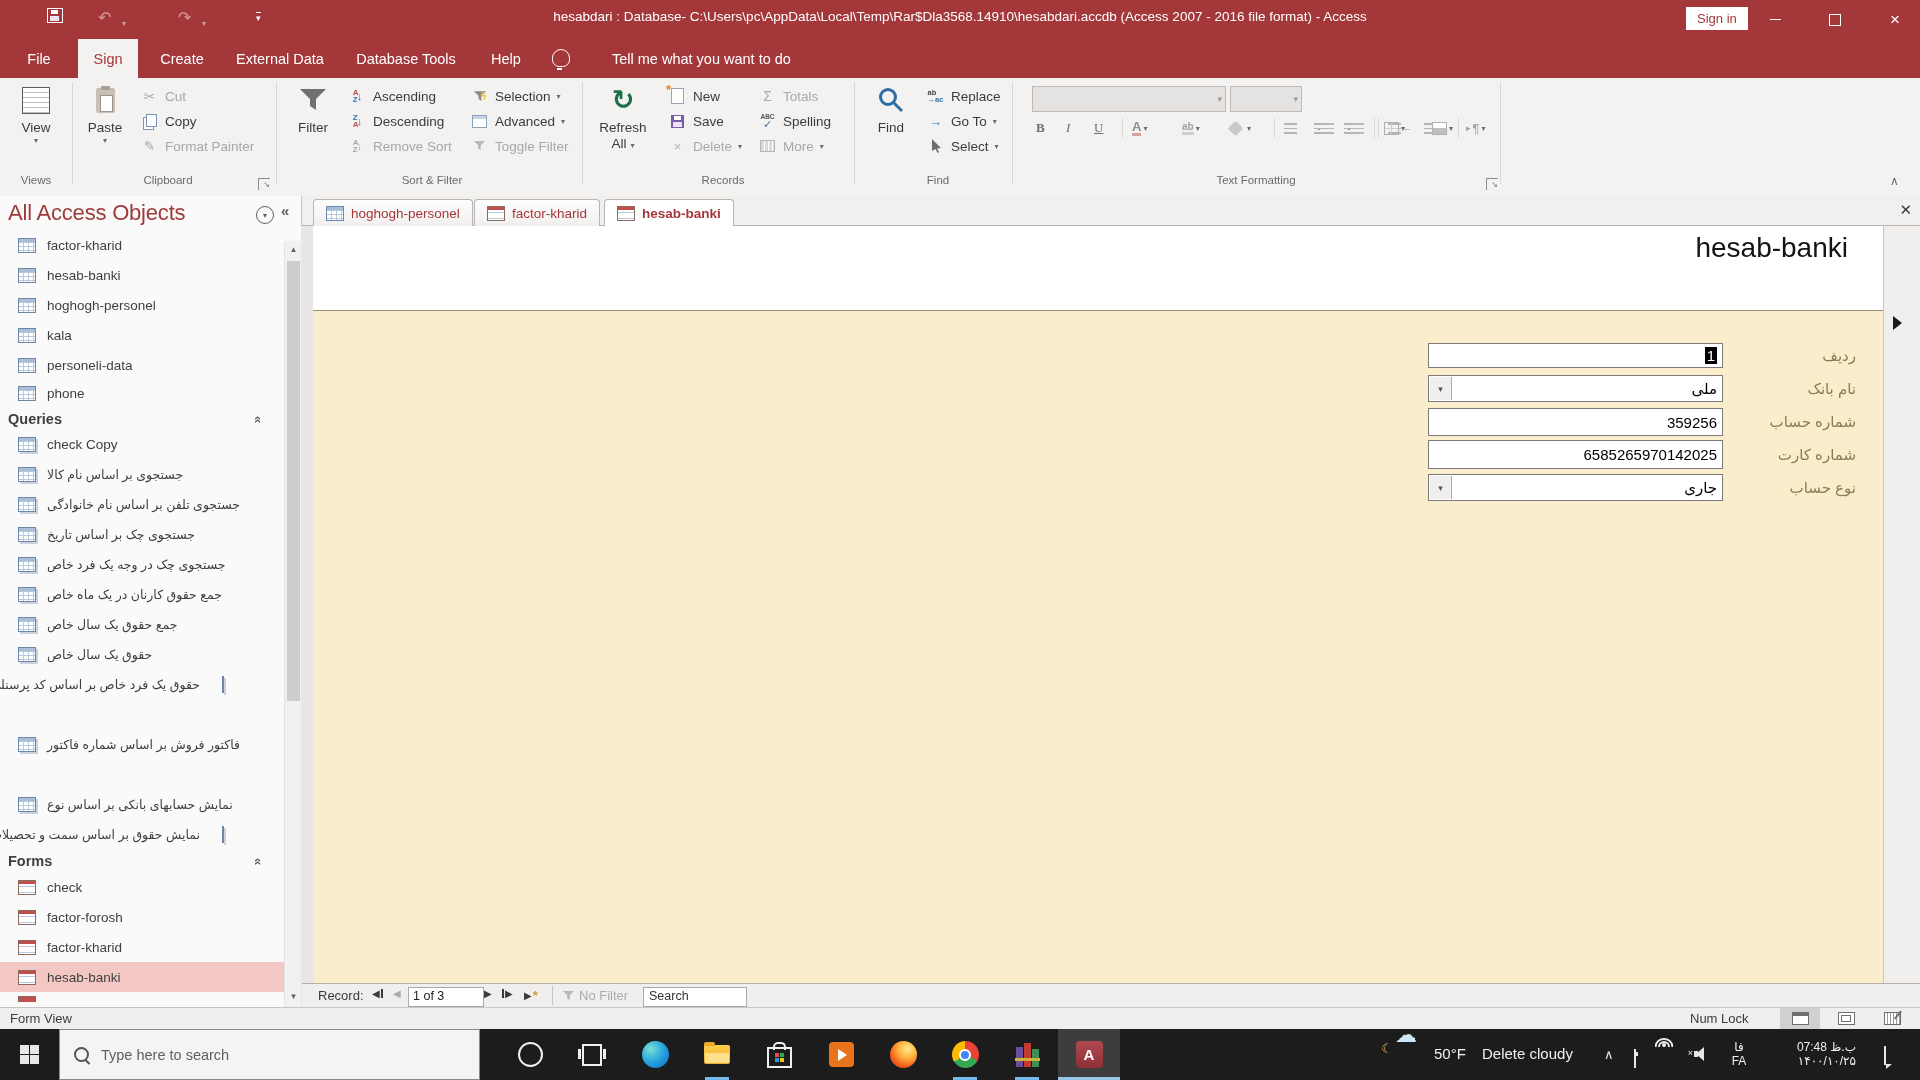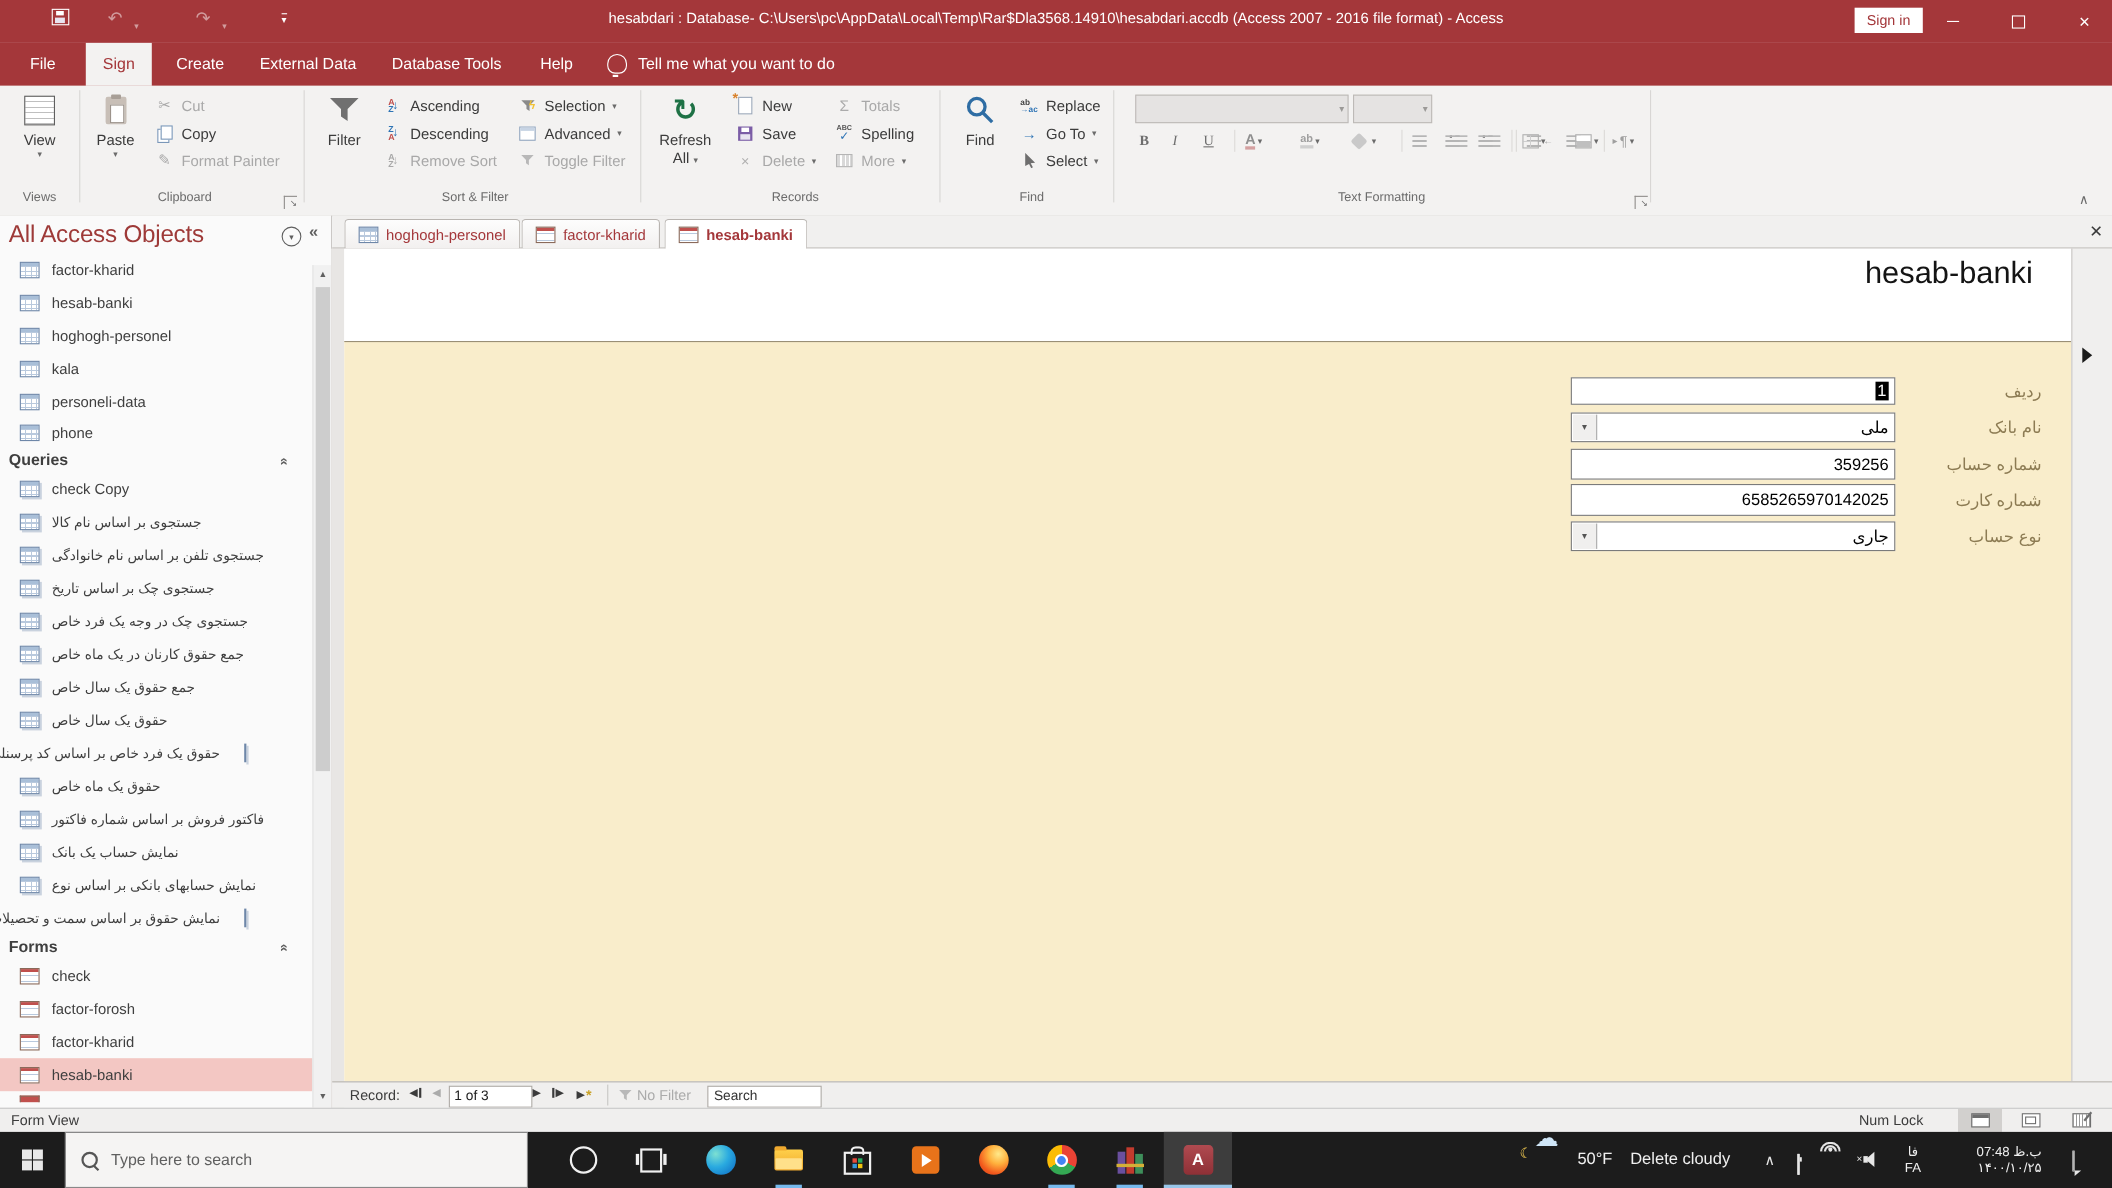--- a/index.html
+++ b/index.html
@@ -204,21 +204,21 @@
   </div>
 
   <div id="tabsrow">
     <div class="rtab" style="left:12px;width:54px">File</div>
     <div class="rtab active" style="left:78px;width:60px">Sign</div>
     <div class="rtab" style="left:148px;width:68px">Create</div>
     <div class="rtab" style="left:226px;width:108px">External Data</div>
     <div class="rtab" style="left:344px;width:124px">Database Tools</div>
     <div class="rtab" style="left:478px;width:56px">Help</div>
     <span class="bulb" style="left:552px"></span>
-    <div class="rtab" style="left:580px;width:200px;justify-content:flex-start">Tell me what you want to do</div>
+    <div class="rtab" style="left:612px;width:200px;justify-content:flex-start">Tell me what you want to do</div>
   </div>
 
   <div id="ribbon">
 
     <div class="bigbtn" style="left:8px;width:56px">
       <span class="bicon">
           <span class="ic-view"></span>
         </span>
       <span>View</span>
         <span class="drop">▾</span>
@@ -531,31 +531,23 @@
         <span class="lbl fa">جمع حقوق کارنان در یک ماه خاص</span>
       </div>
     <div class="nav-item" style="top:443px">
         <span class="qryicon"></span>
         <span class="lbl fa">حقوق یک سال خاص</span>
       </div>
     <div class="nav-item nav-long" style="top:473px">
         <span class="icw"><span class="qryicon"></span></span>
         <span class="lbl">حقوق یک فرد خاص بر اساس کد پرسنلی</span>
       </div>
-    <div class="nav-item" style="top:503px">
-        <span class="qryicon"></span>
-        <span class="lbl fa">حقوق یک ماه خاص</span>
-      </div>
     <div class="nav-item" style="top:533px">
         <span class="qryicon"></span>
         <span class="lbl fa">فاکتور فروش بر اساس شماره فاکتور</span>
-      </div>
-    <div class="nav-item" style="top:563px">
-        <span class="qryicon"></span>
-        <span class="lbl fa">نمایش حساب یک بانک</span>
       </div>
     <div class="nav-item" style="top:593px">
         <span class="qryicon"></span>
         <span class="lbl fa">نمایش حسابهای بانکی بر اساس نوع</span>
       </div>
     <div class="nav-item nav-long" style="top:623px">
         <span class="icw"><span class="qryicon"></span></span>
         <span class="lbl">نمایش حقوق بر اساس سمت و تحصیلات</span>
       </div>
 

